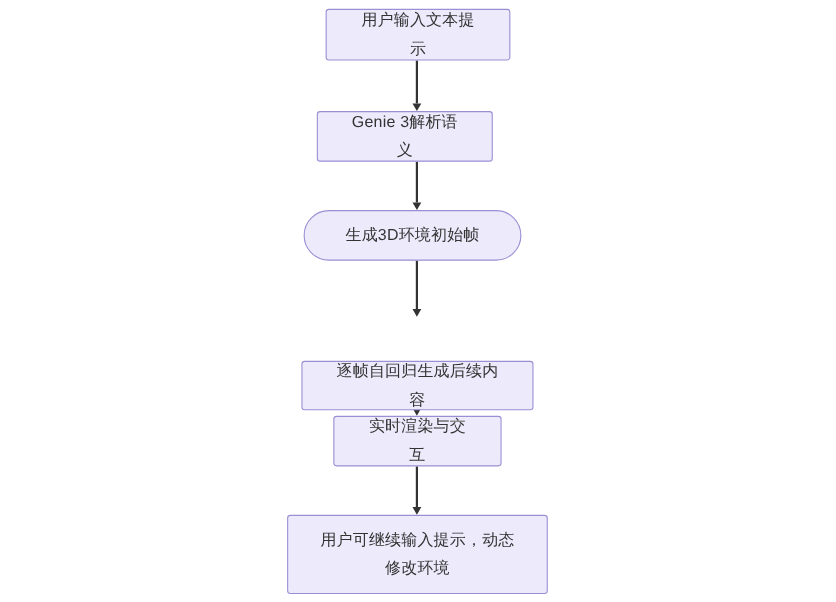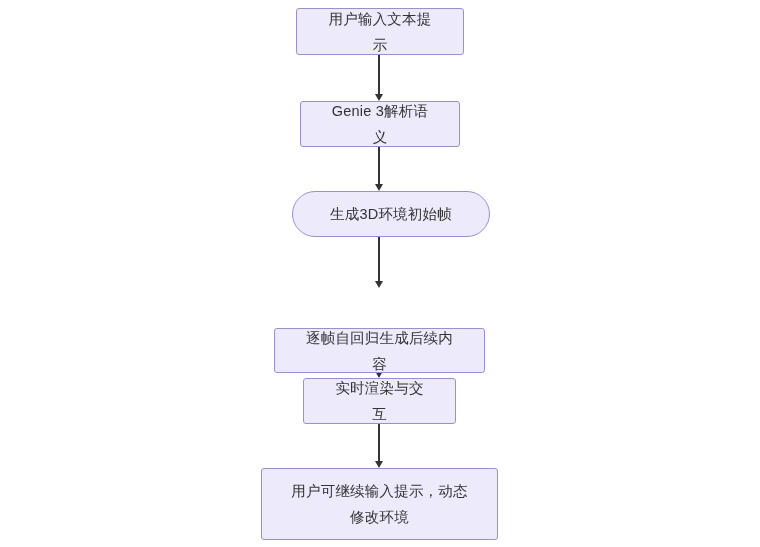--- a/index.html
+++ b/index.html
@@ -74,25 +74,25 @@
   <div class="connector" style="left:378.2px; top:333px; height:38px;"></div>
   <div class="arrowhead" style="left:374.5px; top:371px;"></div>
 
   <div class="connector" style="left:378.2px; top:424px; height:37px;"></div>
   <div class="arrowhead" style="left:374.5px; top:461px;"></div>
 
   <div class="node" style="left:296px; top:8px; width:168px; height:47px;">
     <span class="node-label">用户输入文本提示</span>
   </div>
 
-  <div class="node" style="left:300px; top:101px; width:160px; height:46px;">
+  <div class="node" style="left:288px; top:101px; width:160px; height:46px;">
     <span class="node-label">Genie 3解析语义</span>
   </div>
 
-  <div class="node" style="left:292px; top:191px; width:198px; height:46px;border-radius:23px;">
+  <div class="node" style="left:276px; top:191px; width:198px; height:46px;border-radius:23px;">
     <span class="node-label">生成3D环境初始帧</span>
   </div>
 
   <div class="node" style="left:274px; top:288px; width:211px; height:45px;margin-top:40px;">
     <span class="node-label">逐帧自回归生成后续内容</span>
   </div>
 
   <div class="node" style="left:261px; top:468px; width:237px; height:72px;">
     <span class="node-label">用户可继续输入提示，动态
 修改环境</span>

